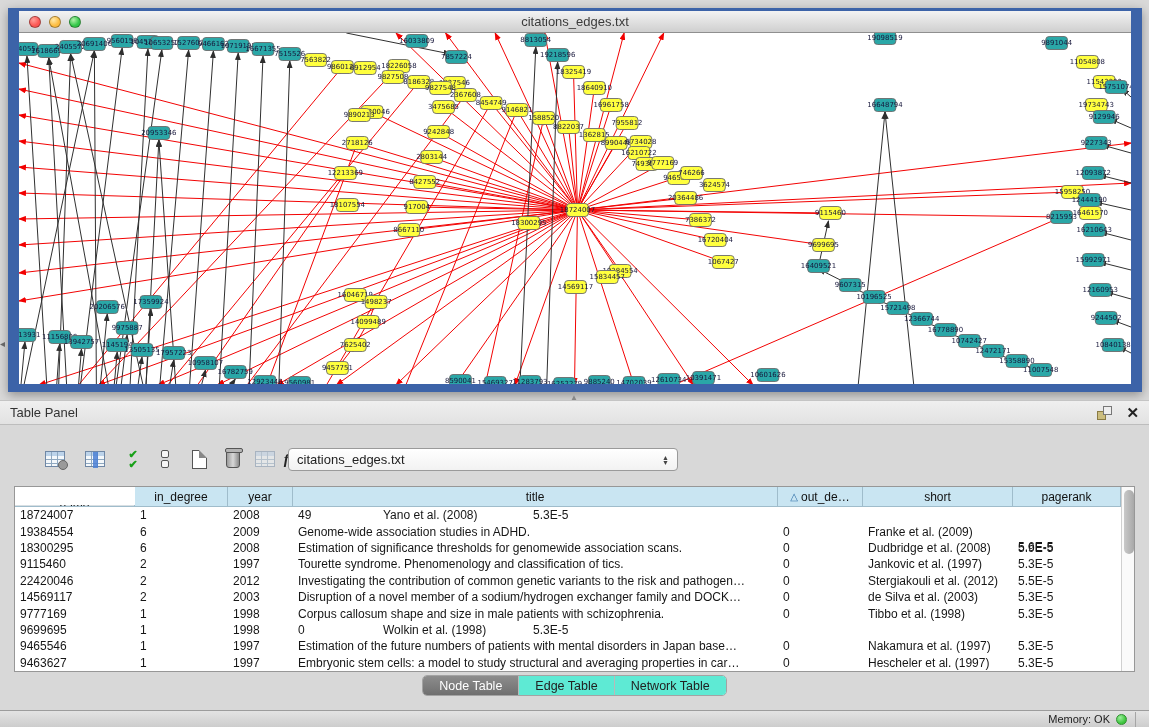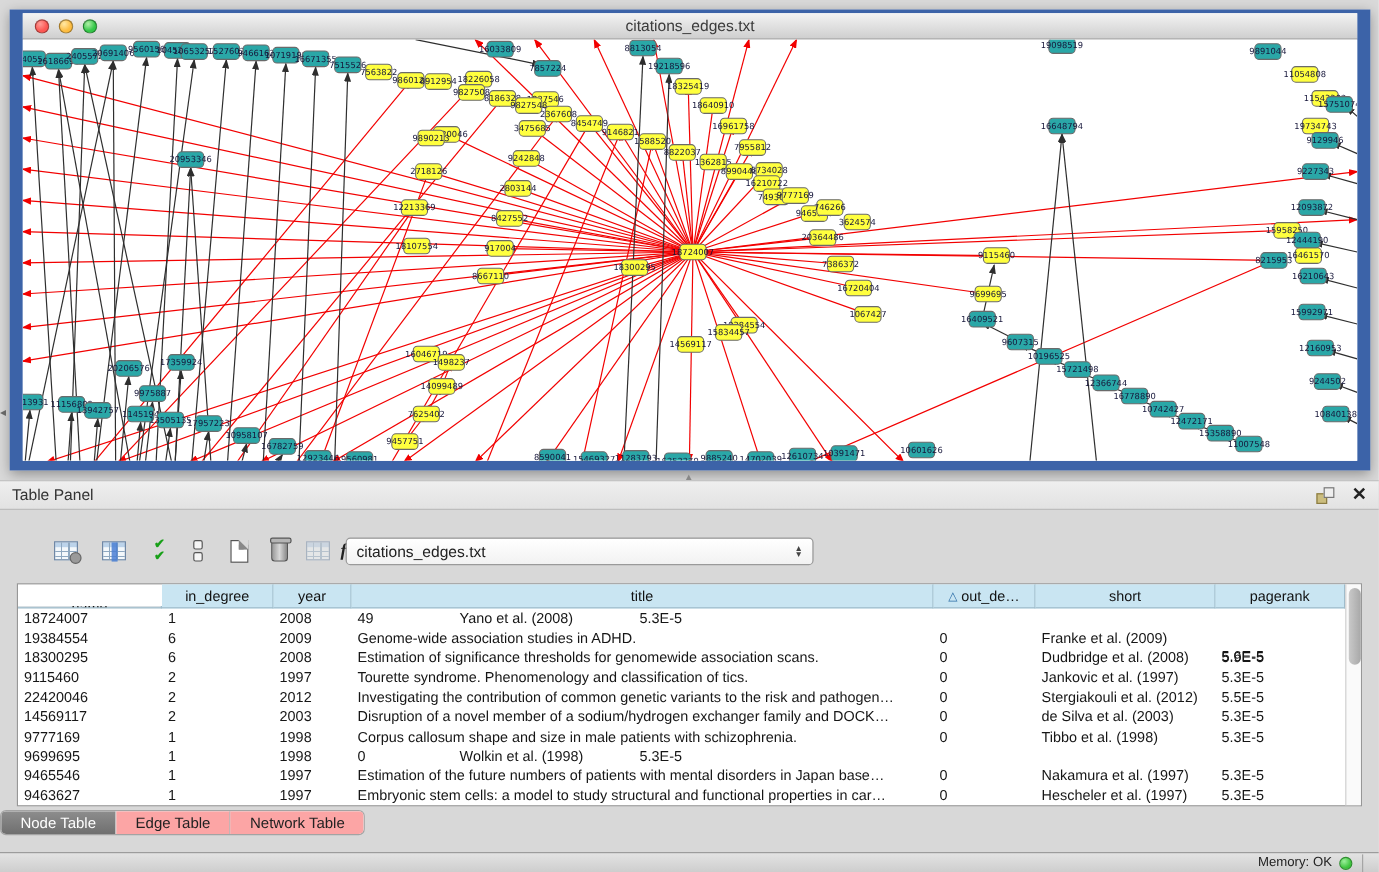--- a/index.html
+++ b/index.html
@@ -66,23 +66,23 @@
   }
   .hdr-cell.first { background:#d8dfe3; }
   .sort-tri { color:#2f6fa8; font-size:10px; margin-right:3px; }
   .data-rows { font-size:12px; color:#161616; }
   .d-row { display:flex; height:16.4px; align-items:center; }
   .d-cell { padding-left:5px; overflow:hidden; white-space:nowrap; }
   .vscroll { width:15px; background:#fafafa; border-left:1px solid #d0d0d0; position:relative; }
   .vthumb { position:absolute; left:2px; top:3px; width:10px; height:64px; border-radius:5px; background:linear-gradient(90deg,#c9c9c9,#a8a8a8); }
 
   
-  .tabbar { position:absolute; left:0; top:675px; width:1149px; display:flex; }
+  .tabbar { position:absolute; left:0; top:675px; width:1149px; display:flex; justify-content:center; }
   .seg-ctl { display:flex; border:1px solid #a3a3a3; border-radius:5px; overflow:hidden; background:#fff; height:21px; }
-  .seg { font-size:12.5px; padding:0 16px; display:flex; align-items:center; color:#222; border-right:1px solid #b9b9b9; background:#fca5a5; }
+  .seg { font-size:12.5px; padding:0 16px; display:flex; align-items:center; color:#222; border-right:1px solid #b9b9b9; background:#5eead4; }
   .seg:last-child { border-right:none; }
   .seg.sel { background:linear-gradient(#8d8d8d,#6f6f6f); color:#fff; }
 
   
   .statusbar {
     position:absolute; left:0; bottom:0; width:1149px; height:17px;
     background:linear-gradient(#e3e3e3,#cdcdcd); border-top:1px solid #9c9c9c;
     display:flex; align-items:center; justify-content:flex-end; font-size:11px; color:#222;
   }
   .mem-dot { width:11px; height:11px; border-radius:50%; margin:0 4px 0 6px;
@@ -890,21 +890,21 @@
           <div class="d-cell" style="width: 65px;">1997</div>
           <div class="d-cell" style="width: 485px;">Estimation of the future numbers of patients with mental disorders in Japan base…</div>
           <div class="d-cell" style="width: 85px;">0</div>
           <div class="d-cell" style="width: 150px;">Nakamura et al. (1997)</div>
           <div class="d-cell" style="width: 108px;">5.3E-5</div>
         </div>
         <div class="d-row">
           <div class="d-cell" style="width: 120px;">9463627</div>
           <div class="d-cell" style="width: 93px;">1</div>
           <div class="d-cell" style="width: 65px;">1997</div>
-          <div class="d-cell" style="width: 485px;">Embryonic stem cells: a model to study structural and functional properties in car…</div>
+          <div class="d-cell" style="width: 485px;">Embryonic stem cells: a model to study structural and averaging properties in car…</div>
           <div class="d-cell" style="width: 85px;">0</div>
           <div class="d-cell" style="width: 150px;">Hescheler et al. (1997)</div>
           <div class="d-cell" style="width: 108px;">5.3E-5</div>
         </div>
       </div>
   </div>
   <div class="vscroll">
     <div class="vthumb"></div>
   </div>
 </div>

